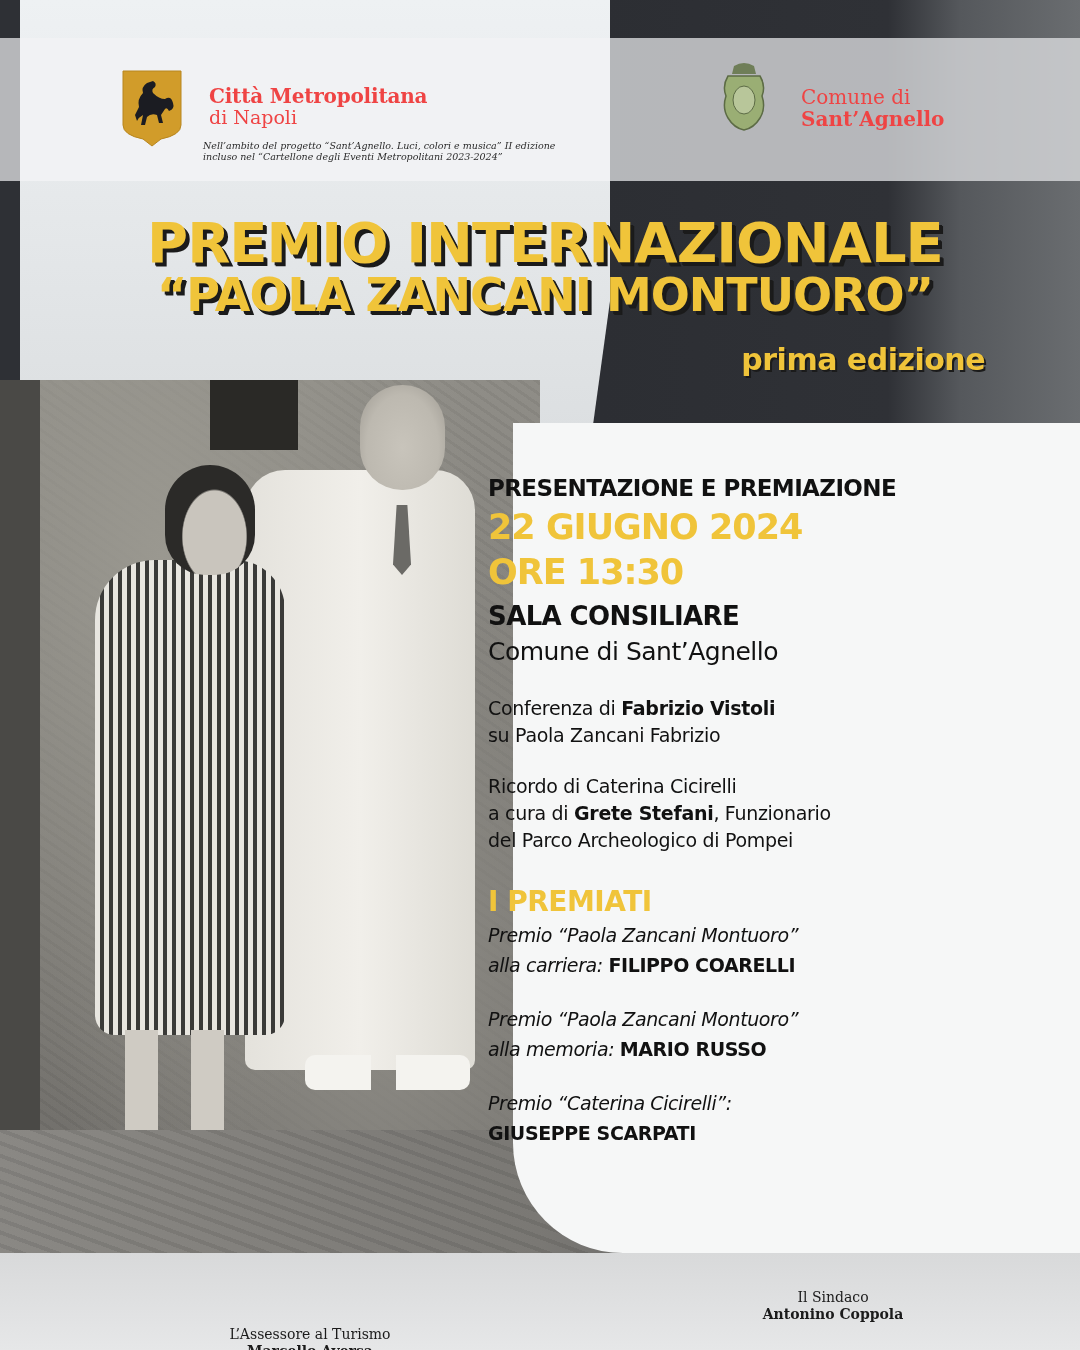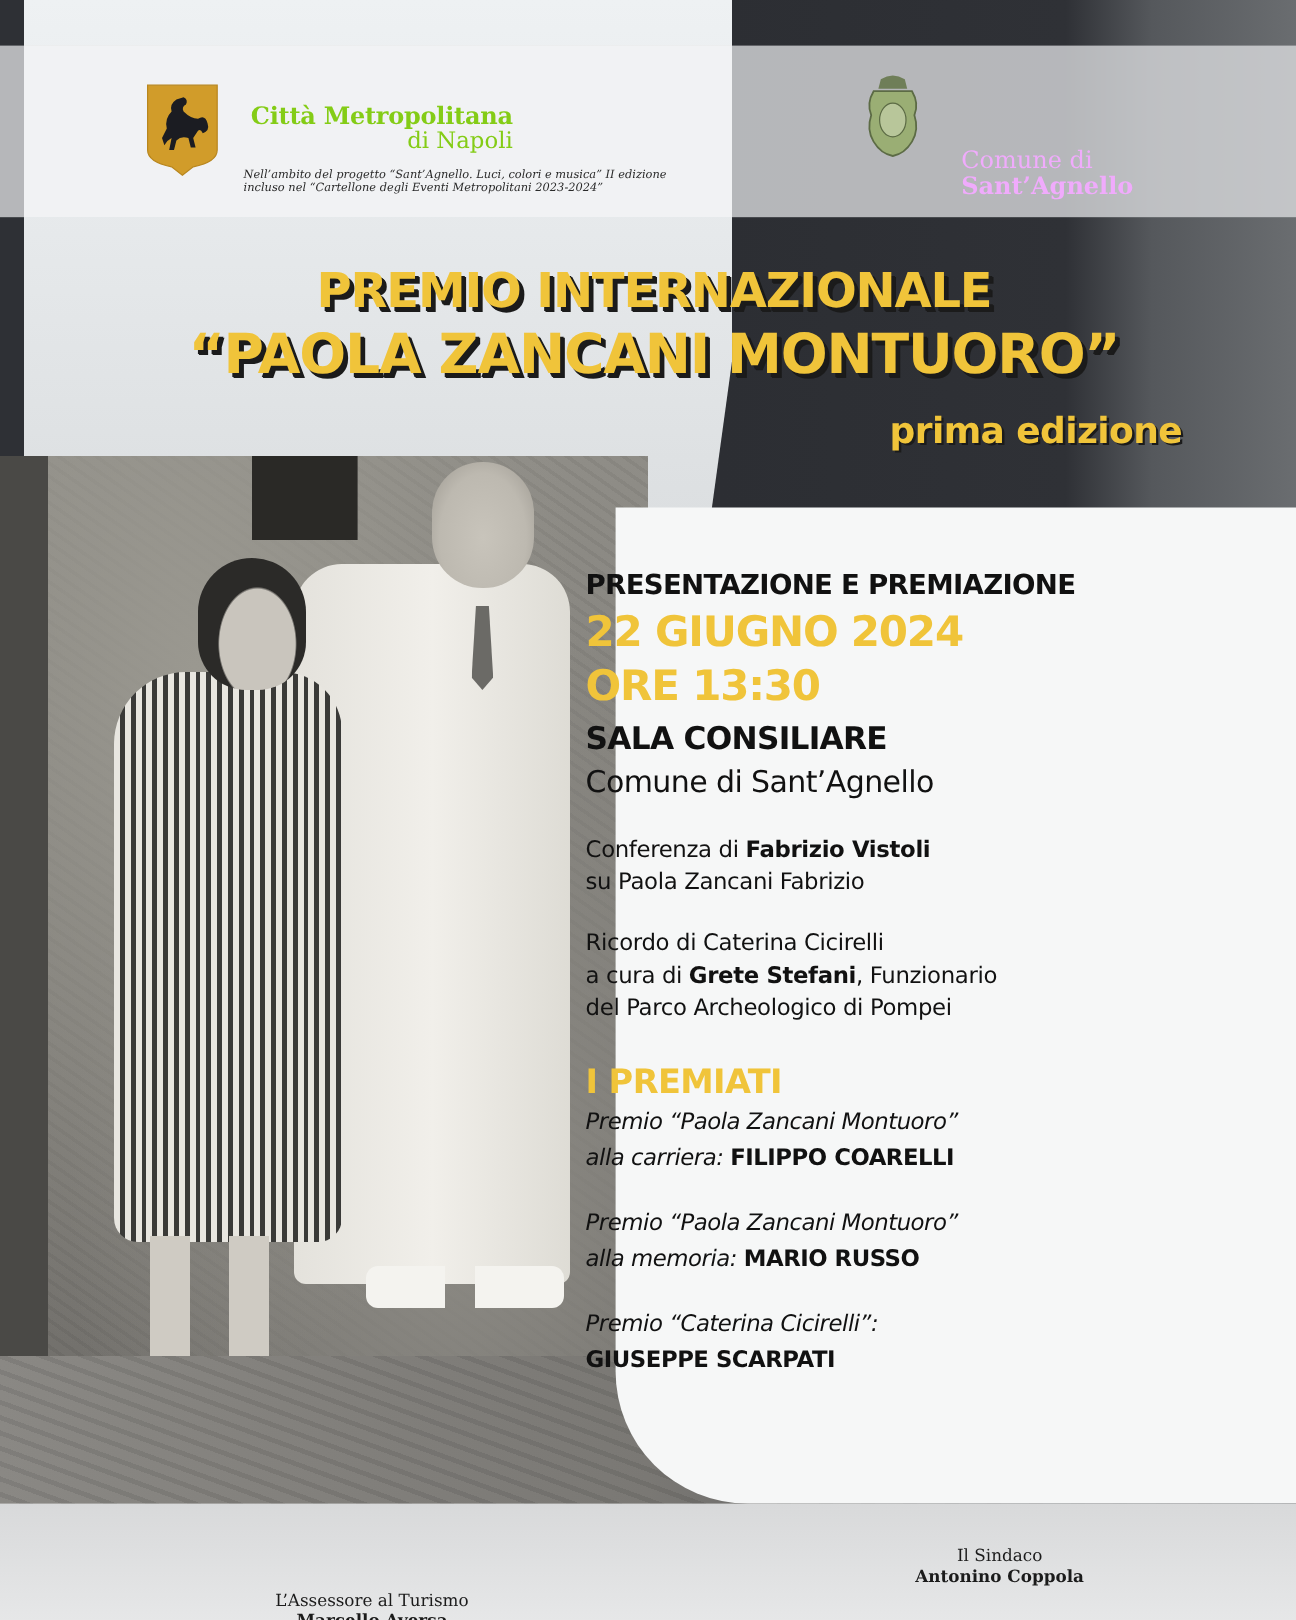--- a/index.html
+++ b/index.html
@@ -30,34 +30,34 @@
   .man-tie { position: absolute; left: 393px; top: 505px; width: 18px; height: 70px; background: #6b6a66; clip-path: polygon(20% 0,80% 0,100% 85%,50% 100%,0 85%); }
   .man-shoes { position: absolute; left: 305px; top: 1055px; width: 165px; height: 35px; background: linear-gradient(90deg,#f4f3ef 0 40%,transparent 40% 55%,#f4f3ef 55%); border-radius: 10px; }
   .ground { position: absolute; left: 0; top: 1130px; width: 1080px; height: 130px;
     background: repeating-linear-gradient(20deg, rgba(0,0,0,0.08) 0 4px, transparent 4px 12px), linear-gradient(90deg,#8a8884 0%,#7a7874 50%,#55575a 80%,#4a4c4f 100%); }
 
   
   .header-band { position: absolute; left: 0; top: 38px; width: 1080px; height: 143px; background: rgba(220,222,224,0.78); }
   .header-left-white { position: absolute; left: 20px; top: 38px; width: 590px; height: 143px; background: rgba(248,250,251,0.7); }
 
   .logo-napoli { position: absolute; left: 121px; top: 69px; width: 62px; height: 78px; }
-  .org-left { position: absolute; left: 209px; top: 85px; font-family: "DejaVu Serif", serif; color: #84cc16; text-align: right; }
+  .org-left { position: absolute; left: 209px; top: 85px; font-family: "DejaVu Serif", serif; color: #ef4444; }
   .org-left .l1 { font-size: 20px; font-weight: bold; line-height: 22px; letter-spacing: -0.2px; }
   .org-left .l2 { font-size: 19px; line-height: 20px; }
   .org-note { position: absolute; left: 203px; top: 140px; font-family: "DejaVu Serif", serif; font-style: italic; font-size: 9.5px; line-height: 11px; color: #2a2a2a; white-space: nowrap; }
 
   .logo-santagnello { position: absolute; left: 720px; top: 62px; width: 48px; height: 70px; }
-  .org-right { position: absolute; left: 801px; top: 86px; font-family: "DejaVu Serif", serif; color: #f0abfc; margin-top: 36px; }
+  .org-right { position: absolute; left: 801px; top: 86px; font-family: "DejaVu Serif", serif; color: #ef4444; }
   .org-right .l1 { font-size: 20px; line-height: 22px; }
   .org-right .l2 { font-size: 20px; font-weight: bold; line-height: 22px; text-align: right; }
 
   
   .title { position: absolute; left: 0; top: 218px; width: 1080px; text-align: center; font-family: "DejaVu Sans", sans-serif; font-weight: bold; color: #f0c43a;
     text-shadow: 3px 3px 0 #1b1b1b, 4px 4px 0 #1b1b1b; letter-spacing: -1px; }
-  .title .t1 { font-size: 40px; line-height: 50px; padding-left: 10px; }
+  .title .t1 { font-size: 56px; line-height: 50px; padding-left: 10px; }
   .title .t2 { font-size: 46px; line-height: 54px; padding-left: 10px; text-align: center; }
   .subtitle { position: absolute; right: 95px; top: 342px; font-family: "DejaVu Sans", sans-serif; font-weight: bold; font-size: 30px; color: #f0c43a;
     text-shadow: 2px 2px 0 #1b1b1b; letter-spacing: -0.5px; }
 
   
   .card { position: absolute; left: 513px; top: 423px; width: 567px; height: 830px; background: #f6f7f7; border-radius: 0 0 0 110px; }
   .card-content { position: absolute; right: 52px; top: 471px; width: 540px; font-family: "DejaVu Sans", sans-serif; color: #111; }
   .card-content .presentazione { font-size: 23px; font-weight: bold; line-height: 34px; letter-spacing: -0.6px; }
   .card-content .date, .card-content .time { font-size: 35px; font-weight: bold; color: #f0c43a; line-height: 45px; letter-spacing: -1px; }
   .card-content .venue { font-size: 26px; font-weight: bold; line-height: 38px; letter-spacing: -0.6px; margin-top: 2px; }

